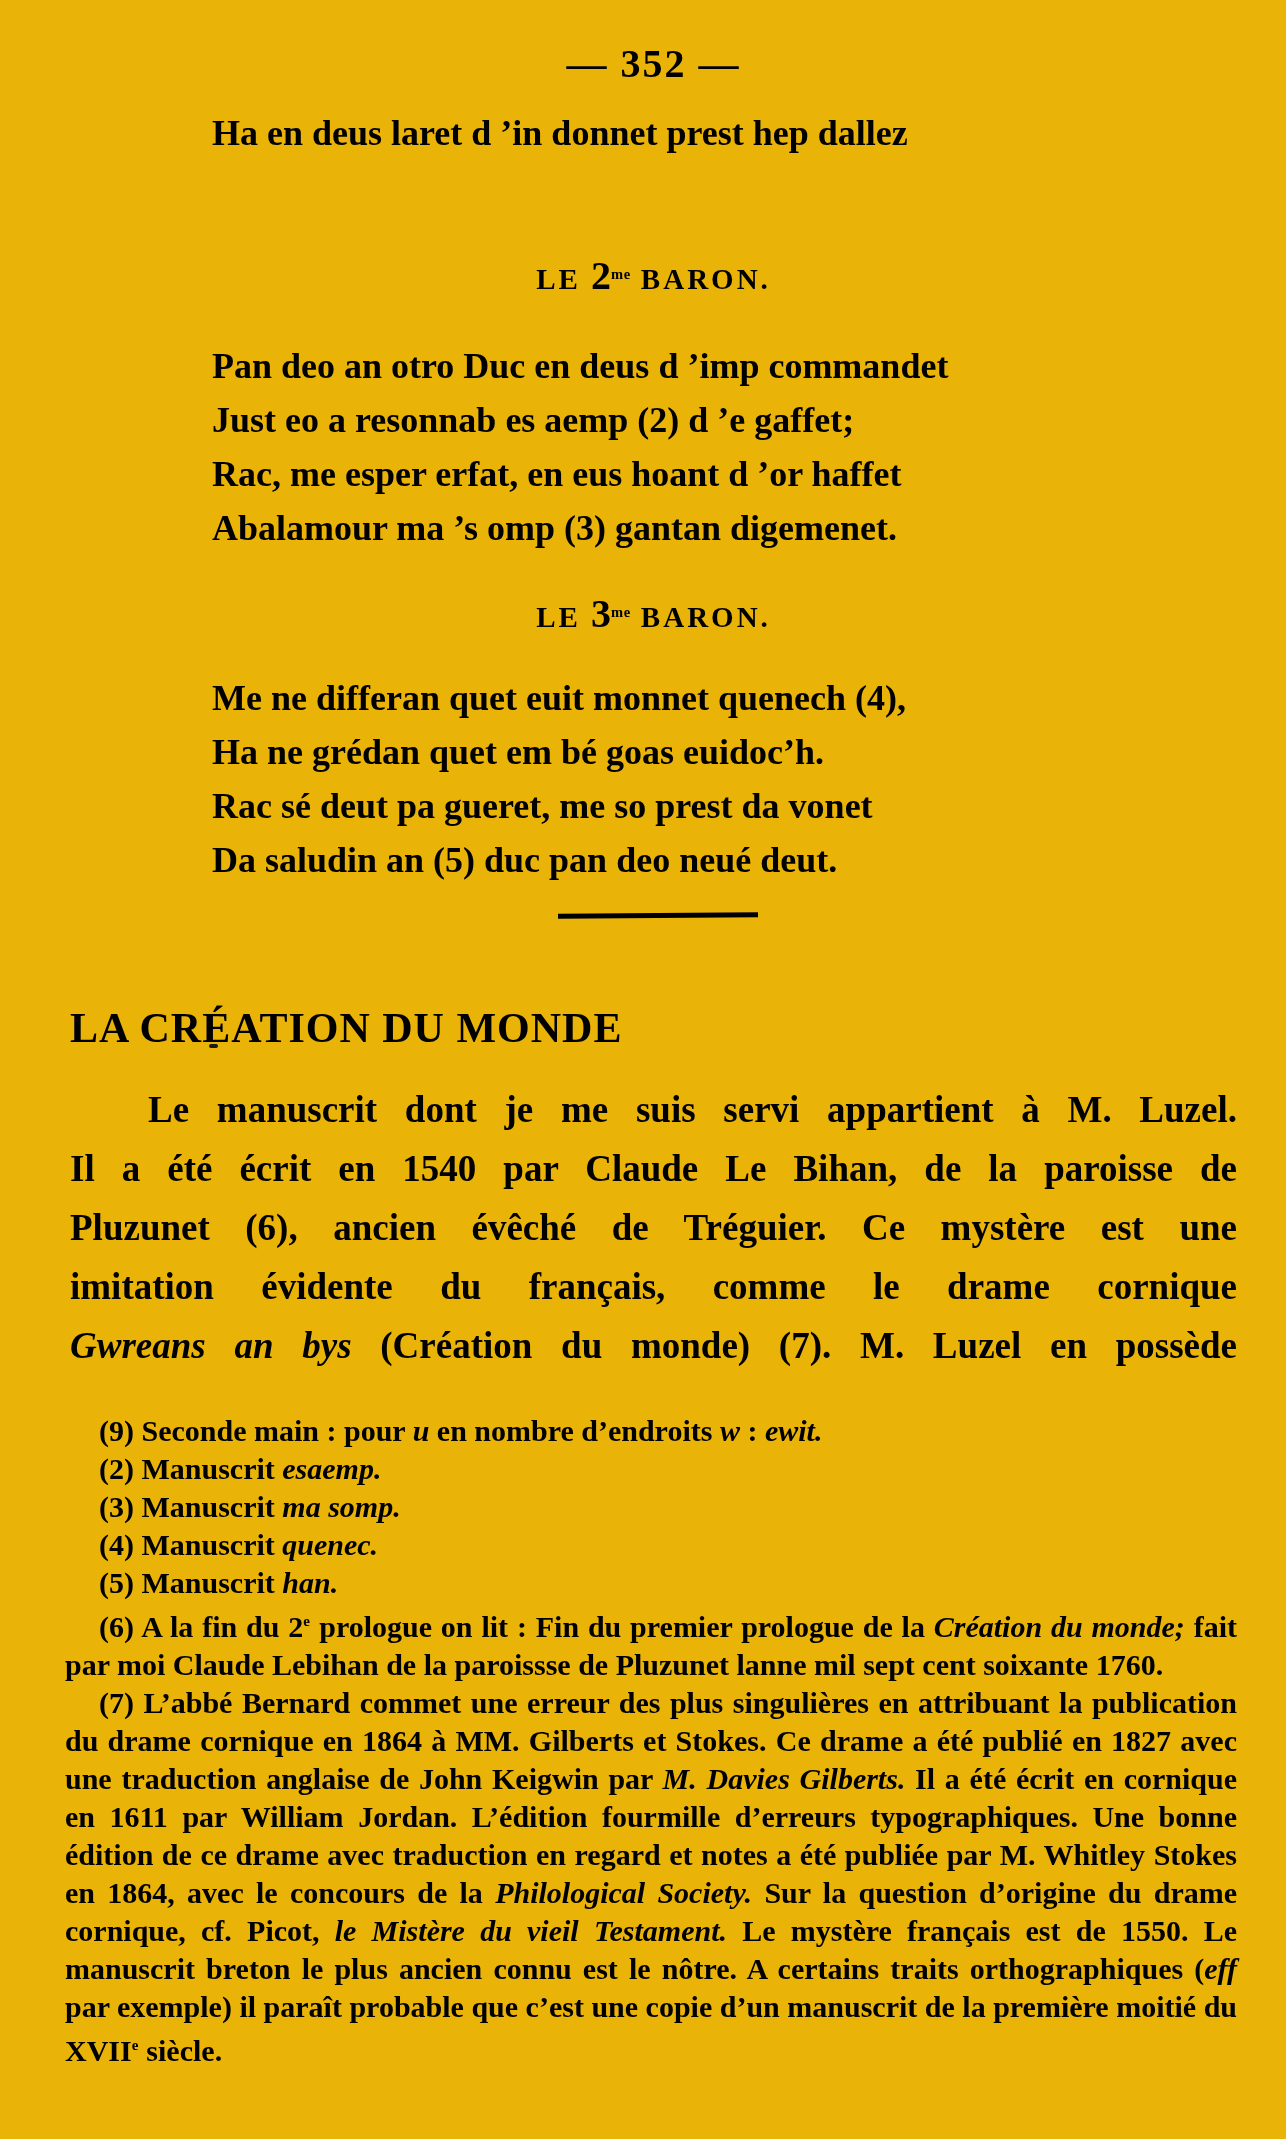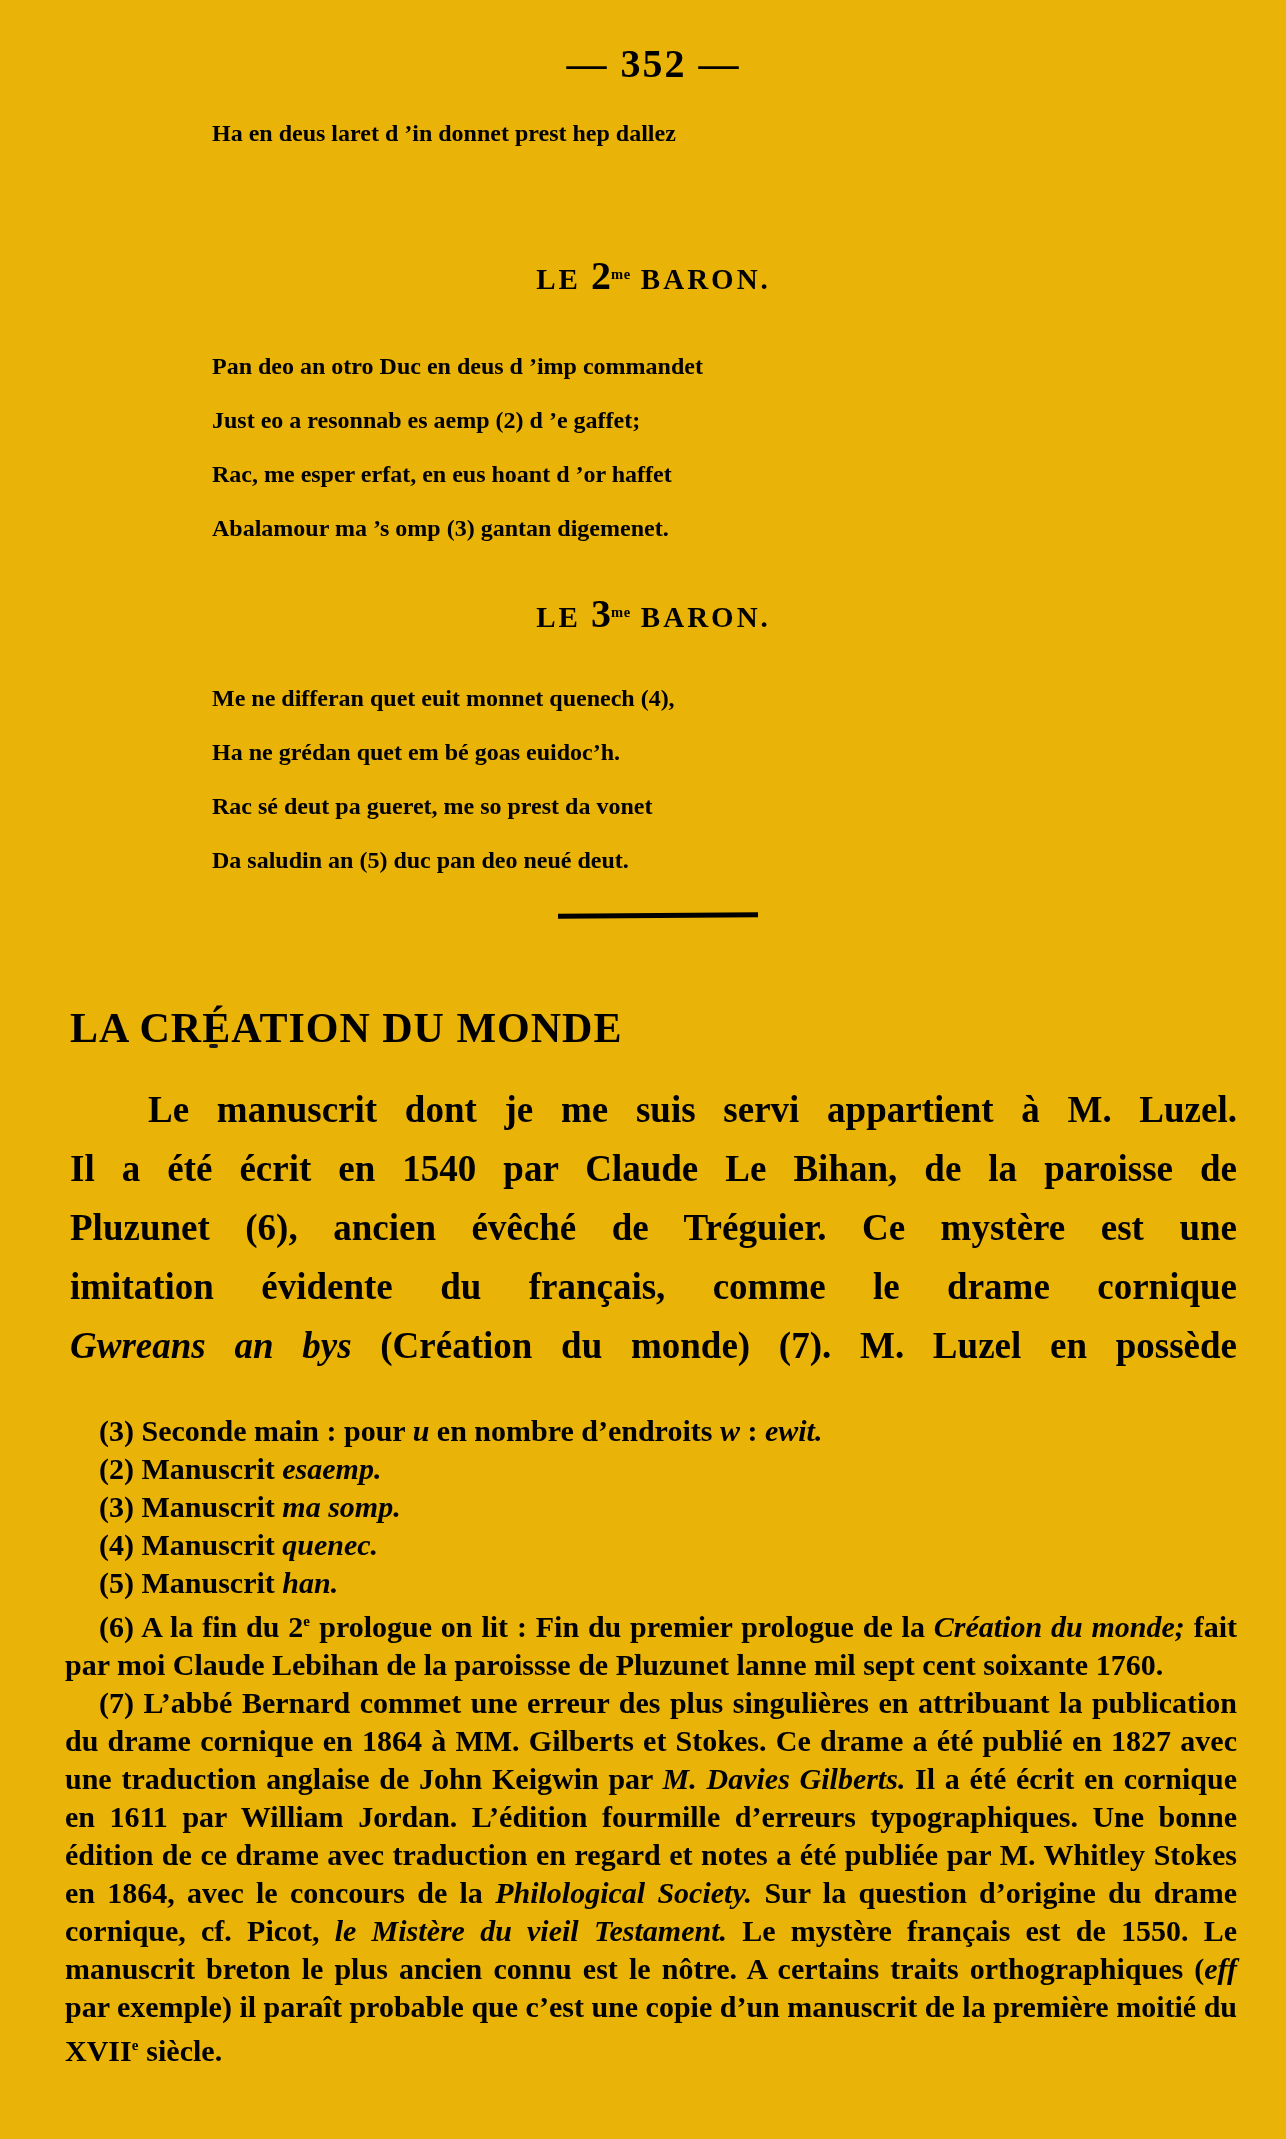--- a/index.html
+++ b/index.html
@@ -22,21 +22,21 @@
     top: 40px;
     left: 70px;
     width: 1167px;
     text-align: center;
     font-size: 40px;
     letter-spacing: 2px;
   }
   .stanza {
     position: absolute;
     left: 212px;
-    font-size: 24px;
+    font-size: 36px;
     line-height: 54px;
     white-space: nowrap;
   }
   .stanza1 { top: 106px; }
   .stanza2 { top: 339px; }
   .stanza3 { top: 671px; }
   .speaker {
     position: absolute;
     left: 70px;
     width: 1167px;
@@ -148,21 +148,21 @@
       <div class="pline"><span>Le manuscrit dont je me suis servi appartient à M. Luzel.</span></div>
       <div class="pline"><span>Il a été écrit en 1540 par Claude Le Bihan, de la paroisse de</span></div>
       <div class="pline"><span>Pluzunet (6), ancien évêché de Tréguier. Ce mystère est une</span></div>
       <div class="pline"><span>imitation évidente du français, comme le drame cornique</span></div>
       <div class="pline"><span class="i">Gwreans an bys</span><span> (Création du monde) (7). M. Luzel en possède</span></div>
     </div>
 
   <div class="speck"></div>
 
   <div class="footnotes">
-    <p class="fn"><span>(3) Seconde main : pour </span><span class="i">u</span><span> en nombre d’endroits </span><span class="i">w</span><span> : </span><span class="i">ewit.</span></p>
+    <p class="fn"><span>(9) Seconde main : pour </span><span class="i">u</span><span> en nombre d’endroits </span><span class="i">w</span><span> : </span><span class="i">ewit.</span></p>
     <p class="fn"><span>(2) Manuscrit </span><span class="i">esaemp.</span></p>
     <p class="fn"><span>(3) Manuscrit </span><span class="i">ma somp.</span></p>
     <p class="fn"><span>(4) Manuscrit </span><span class="i">quenec.</span></p>
     <p class="fn"><span>(5) Manuscrit </span><span class="i">han.</span></p>
     <p class="fn"><span>(6) A la fin du 2</span><span class="sup">e</span><span> prologue on lit : Fin du premier prologue de la </span><span class="i">Création du monde;</span><span> fait par moi Claude Lebihan de la paroissse de Pluzunet lanne mil sept cent soixante 1760.</span></p>
     <p class="fn"><span>(7) L’abbé Bernard commet une erreur des plus singulières en attribuant la publication du drame cornique en 1864 à MM. Gilberts et Stokes. Ce drame a été publié en 1827 avec une traduction anglaise de John Keigwin par </span><span class="i">M. Davies Gilberts.</span><span> Il a été écrit en cornique en 1611 par William Jordan. L’édition fourmille d’erreurs typographiques. Une bonne édition de ce drame avec traduction en regard et notes a été publiée par M. Whitley Stokes en 1864, avec le concours de la </span><span class="i">Philological Society.</span><span> Sur la question d’origine du drame cornique, cf. Picot, </span><span class="i">le Mistère du vieil Testament.</span><span> Le mystère français est de 1550. Le manuscrit breton le plus ancien connu est le nôtre. A certains traits orthographiques (</span><span class="i">eff</span><span> par exemple) il paraît probable que c’est une copie d’un manuscrit de la première moitié du XVII</span><span class="sup">e</span><span> siècle.</span></p>
   </div>
 
 </div>
 

